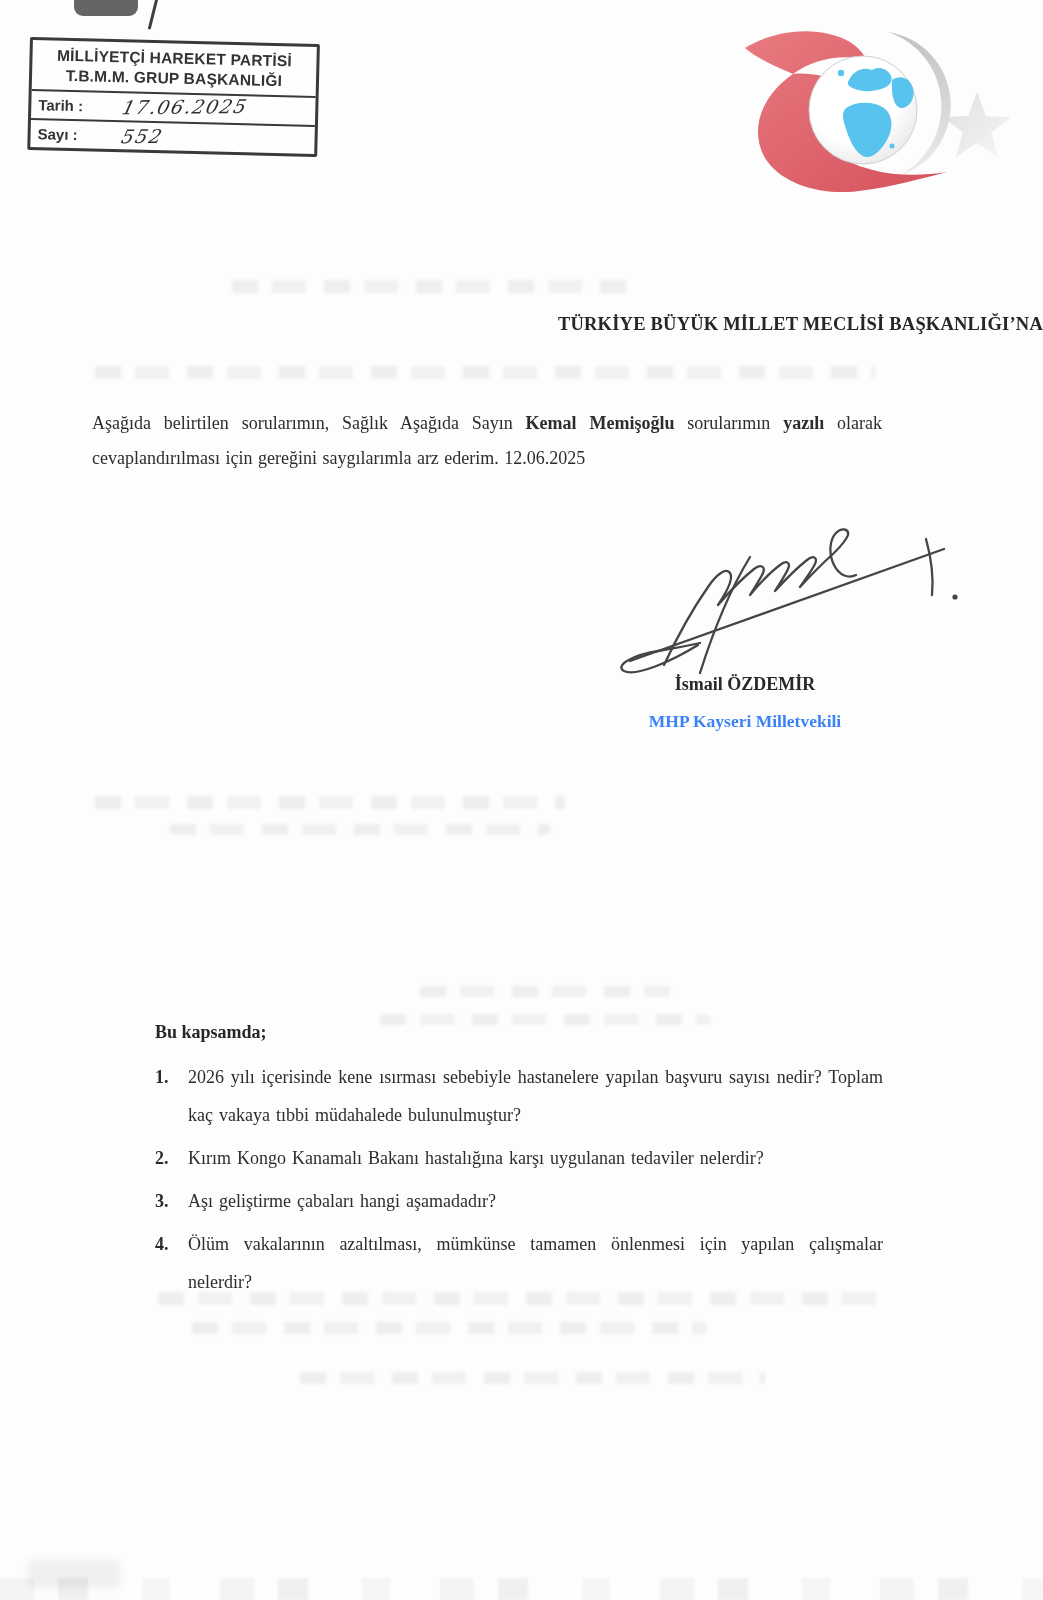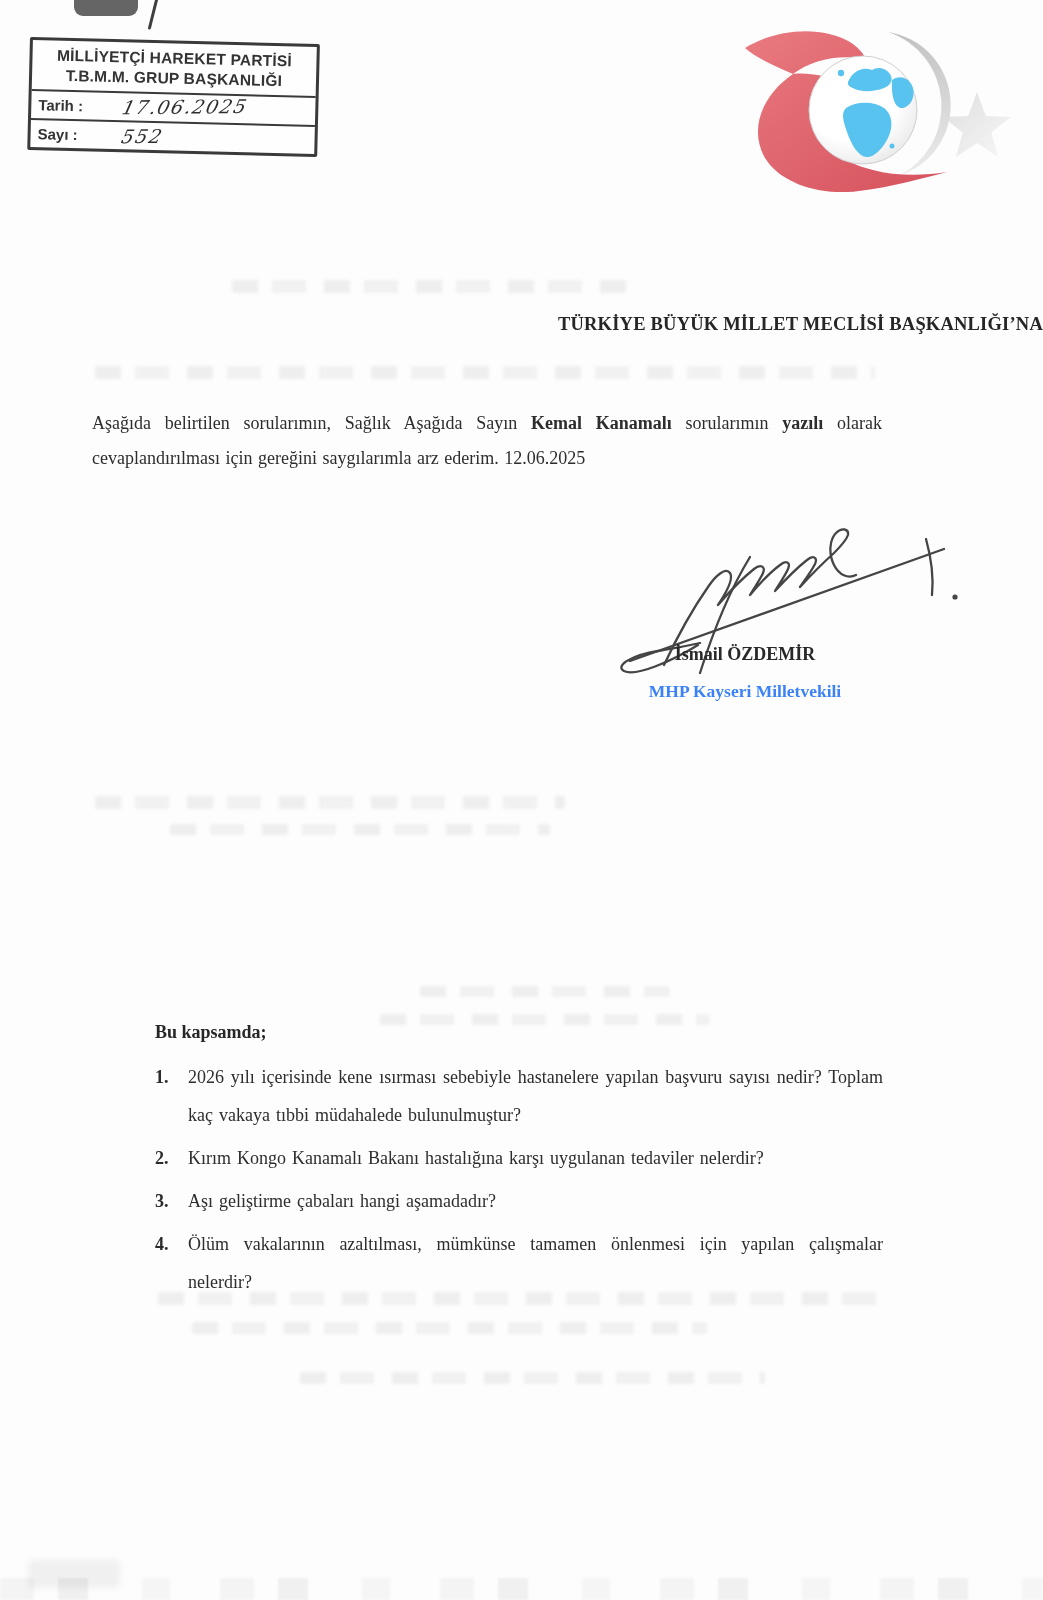--- a/index.html
+++ b/index.html
@@ -58,21 +58,21 @@
     text-align:right;font-size:18.5px;font-weight:bold;color:#262626;
     letter-spacing:.2px;
   }
   .para1{
     position:absolute;left:92px;top:406px;width:790px;
     font-size:18px;line-height:35px;text-align:justify;word-spacing:1px;
   }
   .para1 .b{font-weight:bold;}
   .sig-svg{position:absolute;left:600px;top:515px;width:370px;height:165px;}
   .signer{
-    position:absolute;left:585px;top:644px;width:320px;text-align:center;
+    position:absolute;left:585px;top:674px;width:320px;text-align:center;
   }
   .signer .name{font-size:18px;font-weight:bold;color:#282828;}
   .signer .role{font-size:17.5px;font-weight:bold;color:#3b82f6;margin-top:16px;}
   .para2{
     position:absolute;left:90px;top:848px;width:792px;
     font-size:18px;line-height:37px;text-align:justify;text-indent:26px;word-spacing:2px;
   }
   .scope{
     position:absolute;left:155px;top:1022px;
     font-size:18px;font-weight:bold;color:#262626;text-align:right;
@@ -161,21 +161,21 @@
   <div class="ghost" style="left:95px;top:796px;width:470px;"></div>
   <div class="ghost" style="left:170px;top:824px;width:380px;height:11px;"></div>
   <div class="ghost" style="left:420px;top:986px;width:250px;height:11px;"></div>
   <div class="ghost" style="left:380px;top:1014px;width:330px;height:11px;"></div>
   <div class="ghost" style="left:158px;top:1292px;width:722px;"></div>
   <div class="ghost" style="left:192px;top:1322px;width:515px;height:12px;"></div>
   <div class="ghost" style="left:300px;top:1372px;width:465px;height:12px;"></div>
 
   <div class="title">TÜRKİYE BÜYÜK MİLLET MECLİSİ BAŞKANLIĞI’NA</div>
 
-  <div class="para1"><span>Aşağıda belirtilen sorularımın, Sağlık Aşağıda Sayın </span><span class="b">Kemal Kanamalı</span><span> sorularımın </span><span class="b">yazılı</span><span> olarak cevaplandırılması için gereğini saygılarımla arz ederim. 12.06.2025</span></div>
+  <div class="para1"><span>Aşağıda belirtilen sorularımın, Sağlık Aşağıda Sayın </span><span class="b">Kemal Memişoğlu</span><span> sorularımın </span><span class="b">yazılı</span><span> olarak cevaplandırılması için gereğini saygılarımla arz ederim. 12.06.2025</span></div>
 
   <svg class="sig-svg" viewBox="0 0 370 165">
     <g fill="none" stroke="#454545" stroke-width="2.3" stroke-linecap="round" stroke-linejoin="round">
       <path d="M 30 146 L 344 34"></path>
       <path d="M 326 24 C 331 42, 334 60, 332 80"></path>
       <path d="M 98 130 C 72 146, 36 162, 24 156 C 14 150, 34 140, 58 136 C 74 133, 88 131, 100 128"></path>
       <path d="M 100 158 C 112 120, 128 78, 150 42"></path>
       <path d="M 64 150 C 78 120, 94 92, 108 72 C 116 60, 126 52, 130 58 C 134 64, 126 78, 118 90
                C 130 76, 144 62, 154 54 C 160 49, 166 51, 163 58 C 160 65, 154 73, 150 80
                C 160 68, 172 56, 180 50 C 186 45, 191 47, 188 54 C 185 61, 179 69, 175 76

